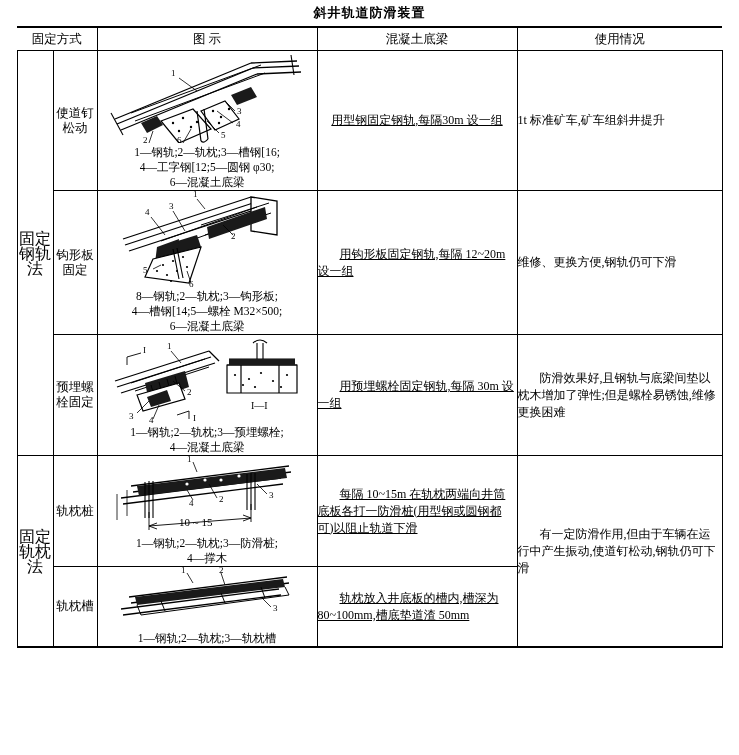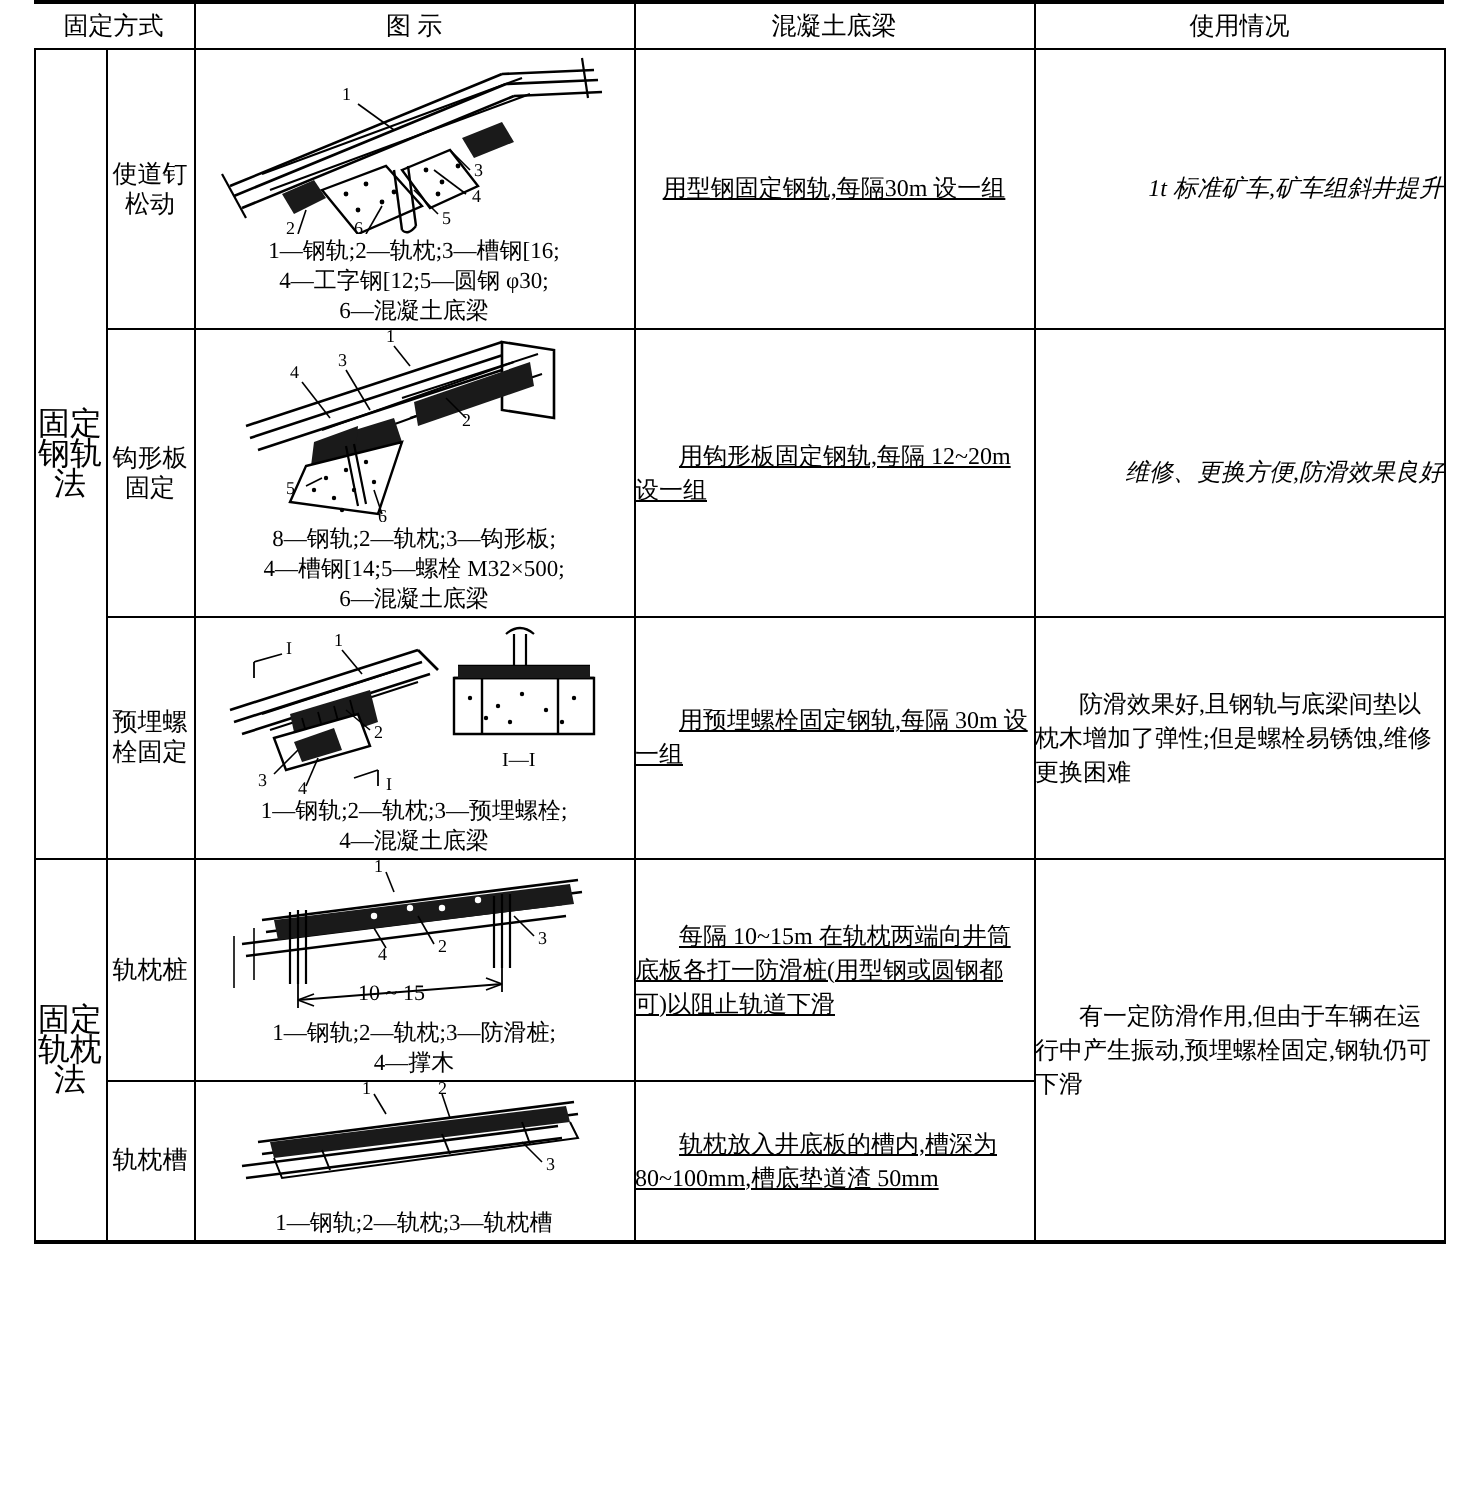--- a/index.html
+++ b/index.html
@@ -94,22 +94,21 @@
   .use-cell {
     font-size: 12px;
     line-height: 17px;
     padding: 4px 7px;
     text-indent: 22px;
     vertical-align: middle;
     border-right: none;
   }
   .use-cell.ctr {
     text-indent: 0;
-    text-align: right;
-    font-style: italic;
+    text-align: left;
   }
   .caption {
     font-size: 11.5px;
     line-height: 15px;
     text-align: center;
     margin-top: 2px;
     font-family: "Liberation Serif", serif;
   }
   .fig-wrap {
     display: block;
@@ -118,20 +117,21 @@
   svg { display: block; margin: 0 auto; }
   .ln { stroke: #000; fill: none; }
   .lbl { font-size: 9px; font-family: "Liberation Serif", serif; fill:#000; }
   .dark { fill: #1a1a1a; }
 </style>
 </head>
 <body>
 
 <div class="page">
 
+  <div class="doc-title">斜井轨道防滑装置</div>
 
   <table class="main">
     <colgroup>
       <col class="col-a">
         <col class="col-b">
         <col class="col-c">
         <col class="col-d">
         <col class="col-e">
     </colgroup>
 
@@ -286,21 +286,21 @@
           </svg>
         </div>
         <div class="caption">
           <div>8—钢轨;2—轨枕;3—钩形板;</div>
           <div>4—槽钢[14;5—螺栓 M32×500;</div>
           <div>6—混凝土底梁</div>
         </div>
       </td>
 
       <td class="feat-cell">用钩形板固定钢轨,每隔 12~20m 设一组</td>
-      <td class="use-cell ctr">维修、更换方便,防滑效果良好</td>
+      <td class="use-cell ctr">维修、更换方便,钢轨仍可下滑</td>
     </tr>
 
     <tr>
       <td class="sub-cell">预埋螺栓固定</td>
 
       <td class="fig-cell">
         <div class="fig-wrap">
           <svg width="212" height="88" viewBox="0 0 212 88">
 
             <g class="ln" stroke-width="1.3">
@@ -452,21 +452,21 @@
             <text class="lbl" x="88" y="50">4</text>
           </svg>
         </div>
         <div class="caption">
           <div>1—钢轨;2—轨枕;3—防滑桩;</div>
           <div>4—撑木</div>
         </div>
       </td>
 
       <td class="feat-cell">每隔 10~15m 在轨枕两端向井筒底板各打一防滑桩(用型钢或圆钢都可)以阻止轨道下滑</td>
-      <td class="use-cell" rowspan="2">有一定防滑作用,但由于车辆在运行中产生振动,预埋螺栓固定,钢轨仍可下滑</td>
+      <td class="use-cell" rowspan="2">有一定防滑作用,但由于车辆在运行中产生振动,使道钉松动,钢轨仍可下滑</td>
     </tr>
 
     <tr>
       <td class="sub-cell">轨枕槽</td>
 
       <td class="fig-cell">
         <div class="fig-wrap">
           <svg width="212" height="62" viewBox="0 0 212 62">
             <g class="ln" stroke-width="1.3">
               <path d="M28 30 L186 10"></path>

